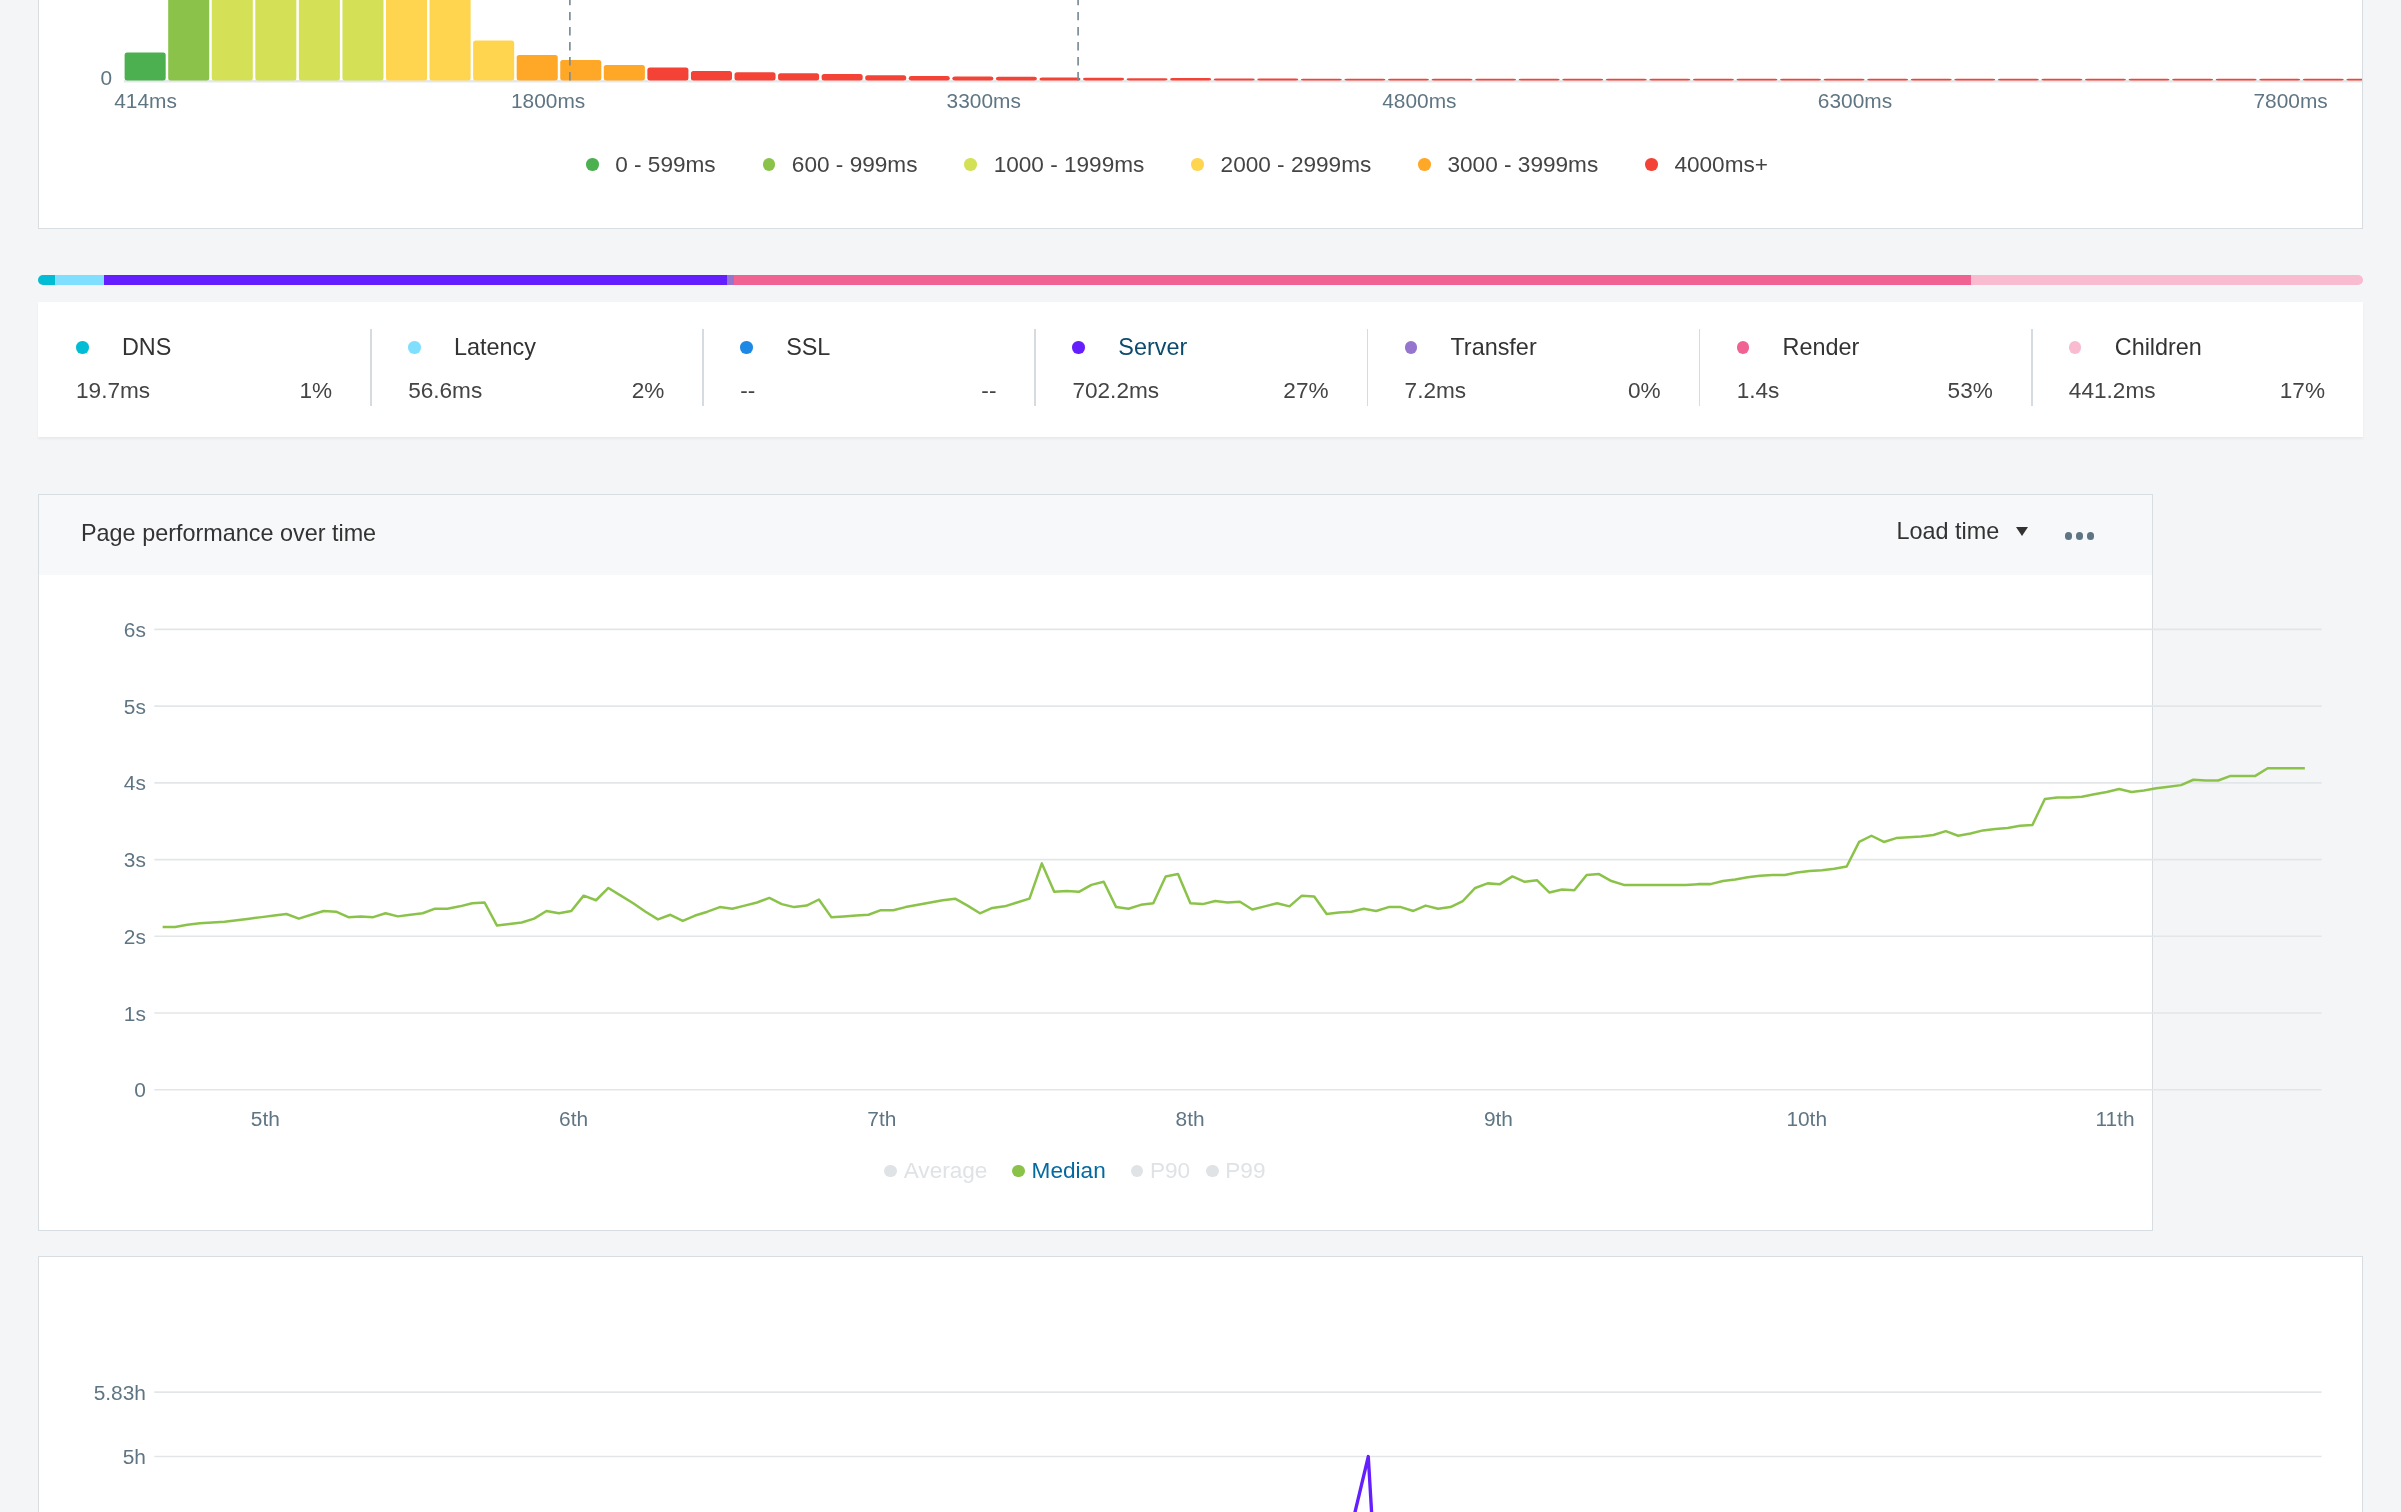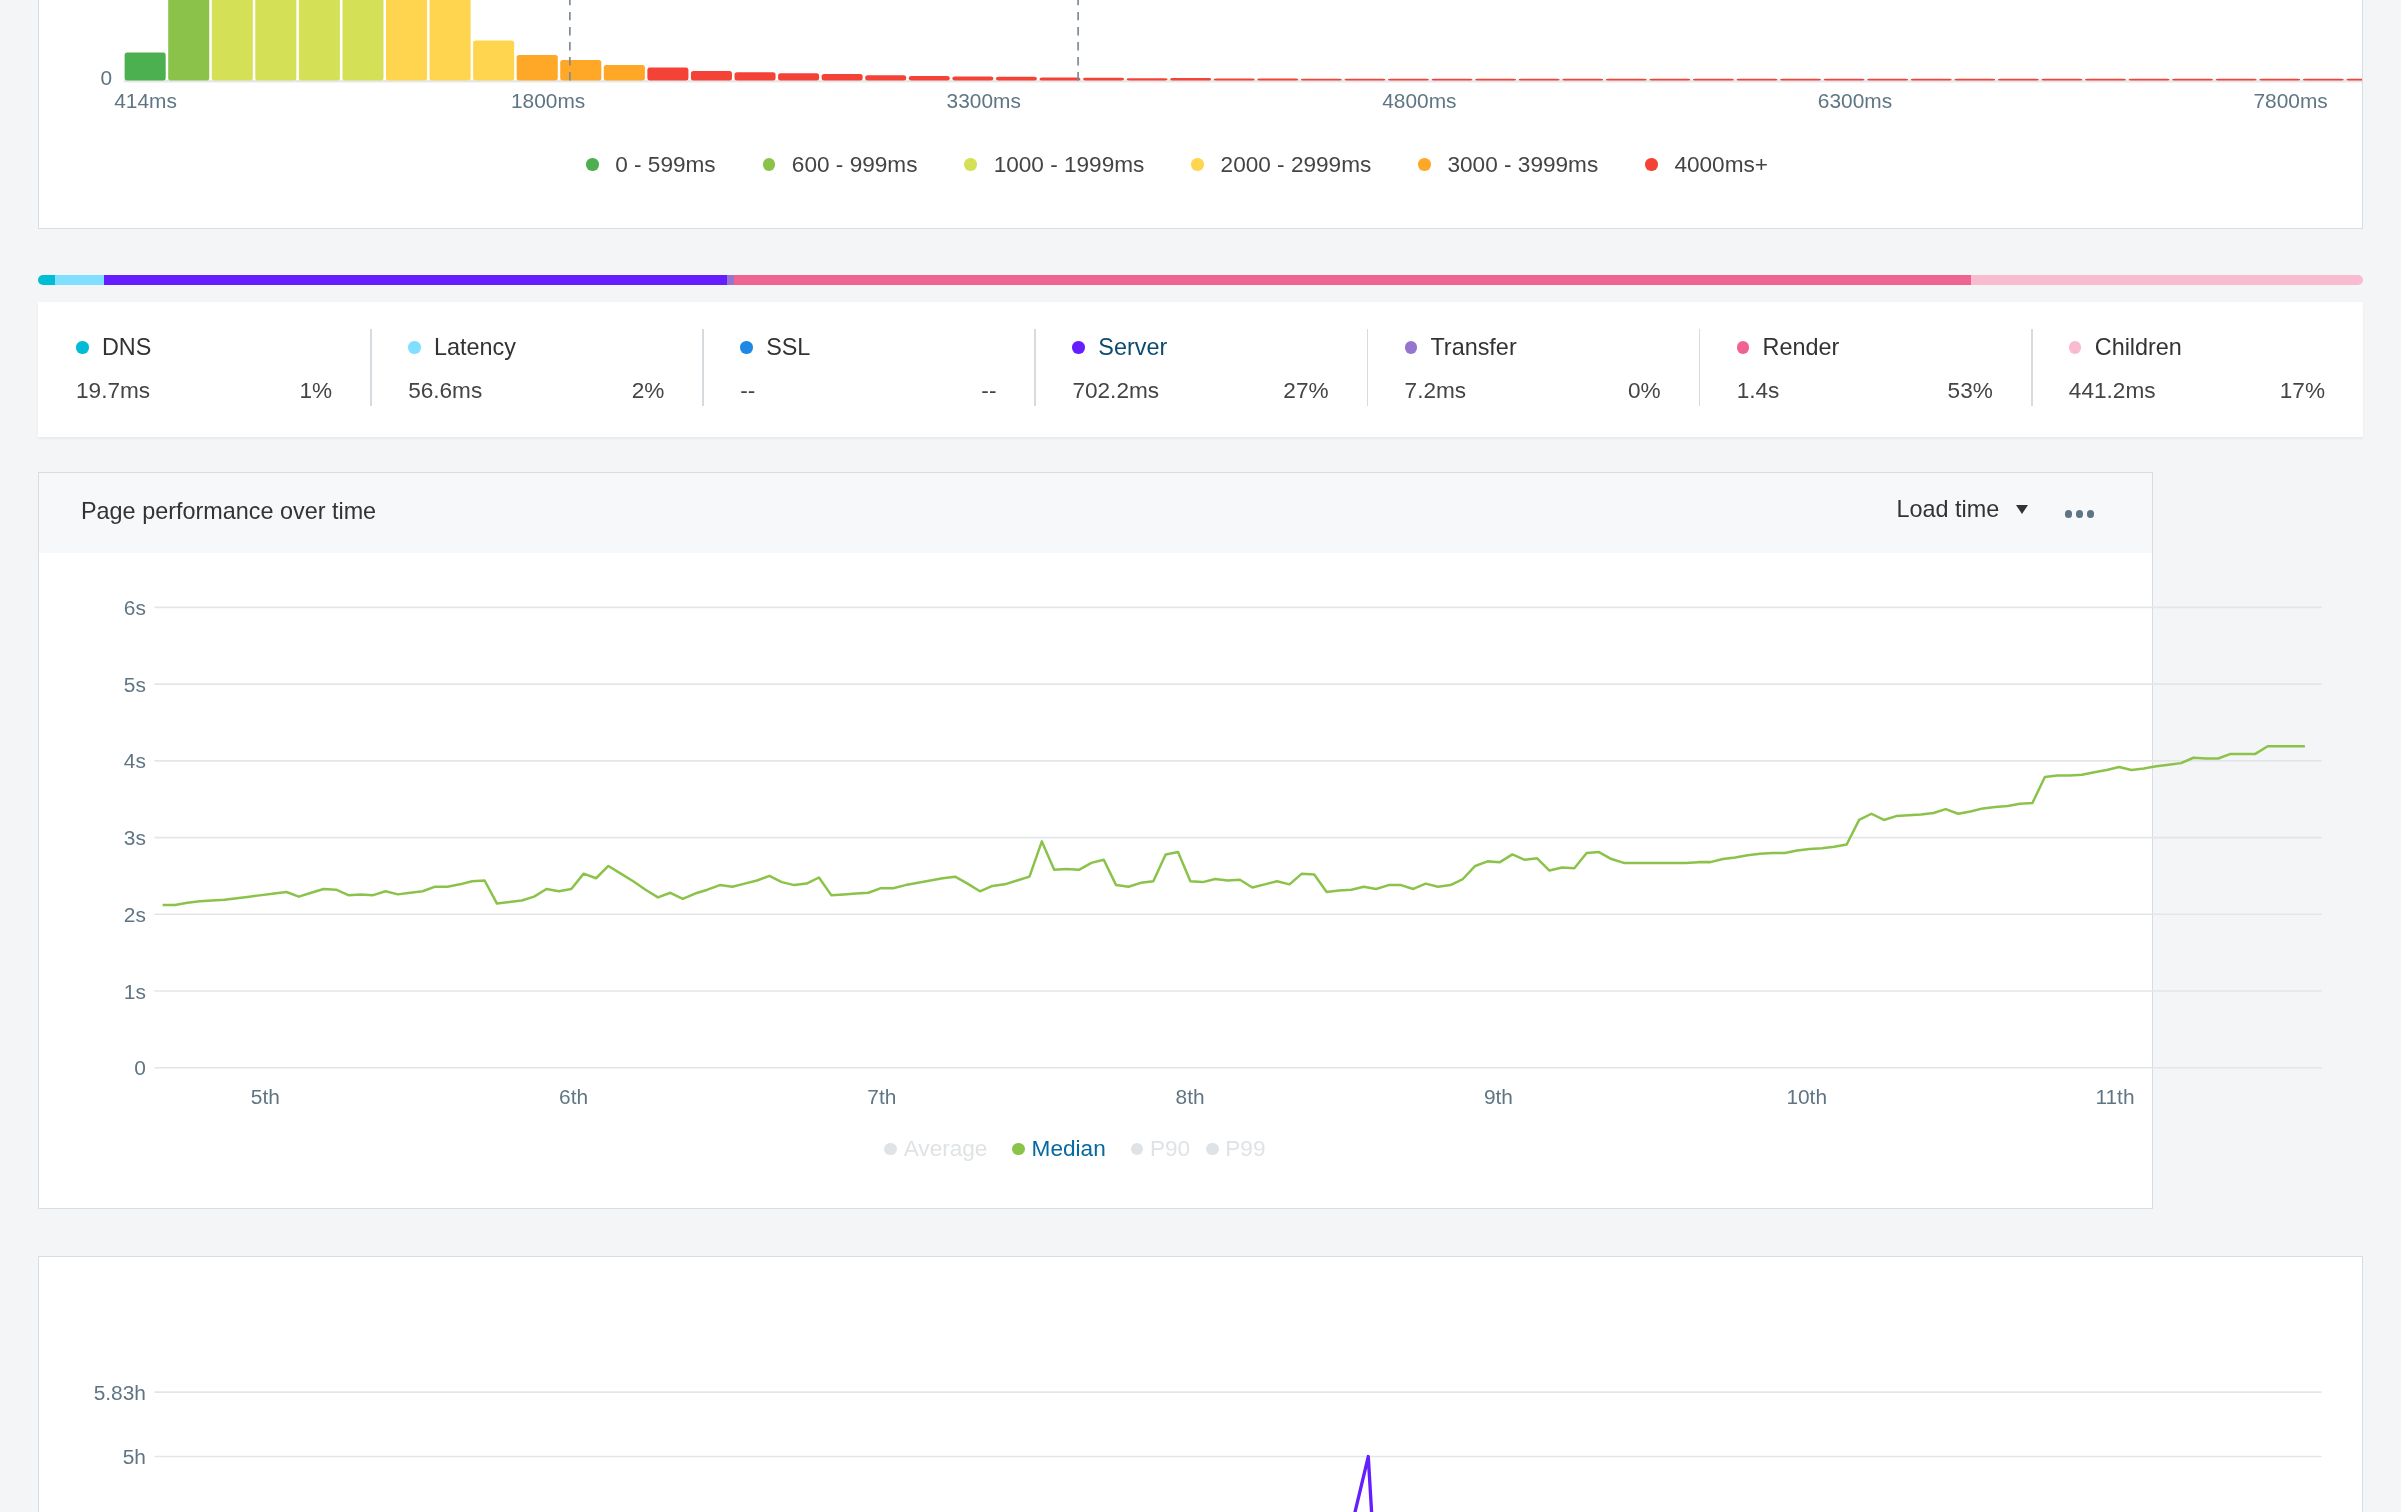--- a/index.html
+++ b/index.html
@@ -6,24 +6,24 @@
   body { width:2401px; height:1512px; overflow:hidden; background:#f4f5f7; font-family:"Liberation Sans", sans-serif; color:#333; position:relative; }
   .card { position:absolute; background:#fff; border:1.7px solid #d7dde1; box-sizing:border-box; }
   .hist-card { left:38px; top:-3.3px; width:2325px; height:232px; border-top:none; }
   .legend { position:absolute; display:flex; align-items:center; gap:0; font-size:22.6px; color:#444; white-space:nowrap; }
   .legend-item { display:flex; align-items:center; margin-right:47px; }
   .dot { display:inline-block; width:12.5px; height:12.5px; border-radius:50%; margin-right:16.7px; }
   .breakdown { position:absolute; left:38px; top:275px; width:2325px; height:10px; border-radius:5px; overflow:hidden; display:flex; }
   .stats { position:absolute; left:38px; top:302px; width:2325px; height:135px; background:#fff; box-shadow:0 1.7px 2.5px rgba(0,0,0,0.05); display:flex; }
   .stat { flex:1; position:relative; padding:32px 38px 0 38px; box-sizing:border-box; }
   .stat + .stat::before { content:""; position:absolute; left:0; top:27px; height:77px; width:1.7px; background:#d5dbdf; }
-  .stat-name { display:flex; align-items:center; font-size:23.4px; color:#333; }
+  .stat-name { display:flex; align-items:center; font-size:23.4px; color:#333;gap:20px; }
   .stat-name .dot { width:12.5px; height:12.5px; margin-right:13.4px; }
   .stat-vals { display:flex; justify-content:space-between; font-size:22.6px; color:#444; margin-top:16.7px; }
-  .perf-card { left:38px; top:472px; width:2115px; height:737px; }
+  .perf-card { left:38px; top:494px; width:2115px; height:737px; }
   .card-head { position:absolute; left:0; top:0; right:0; height:80px; background:#f7f8f9; }
   .card-title { position:absolute; left:42px; top:25px; font-size:23.4px; color:#333; }
   .metric-select { position:absolute; right:124px; top:23.4px; font-size:23.4px; color:#333; display:flex; align-items:center; cursor:pointer;margin-left:24px; }
   .caret { display:inline-block; width:0; height:0; border-left:6.7px solid transparent; border-right:6.7px solid transparent; border-top:9.2px solid #333; margin-left:16.7px; }
   .more { position:absolute; right:58px; top:37px; display:flex; gap:3.3px; cursor:pointer; }
   .more span { width:7.5px; height:7.5px; border-radius:50%; background:#5f7583; display:block; }
   .ct-card { left:38px; top:1256px; width:2325px; height:284px; }
   .toggle { position:absolute; right:221px; top:30px; width:50px; height:20px; border-radius:10px; background:#a9b6be; cursor:pointer; }
   .toggle .knob { position:absolute; left:-5px; top:-5.8px; width:27px; height:27px; border-radius:50%; background:#fff; box-shadow:0 0.8px 3.3px rgba(0,0,0,0.3); }
   .toggle-label { position:absolute; right:40px; top:25px; font-size:23.4px; color:#444; }

